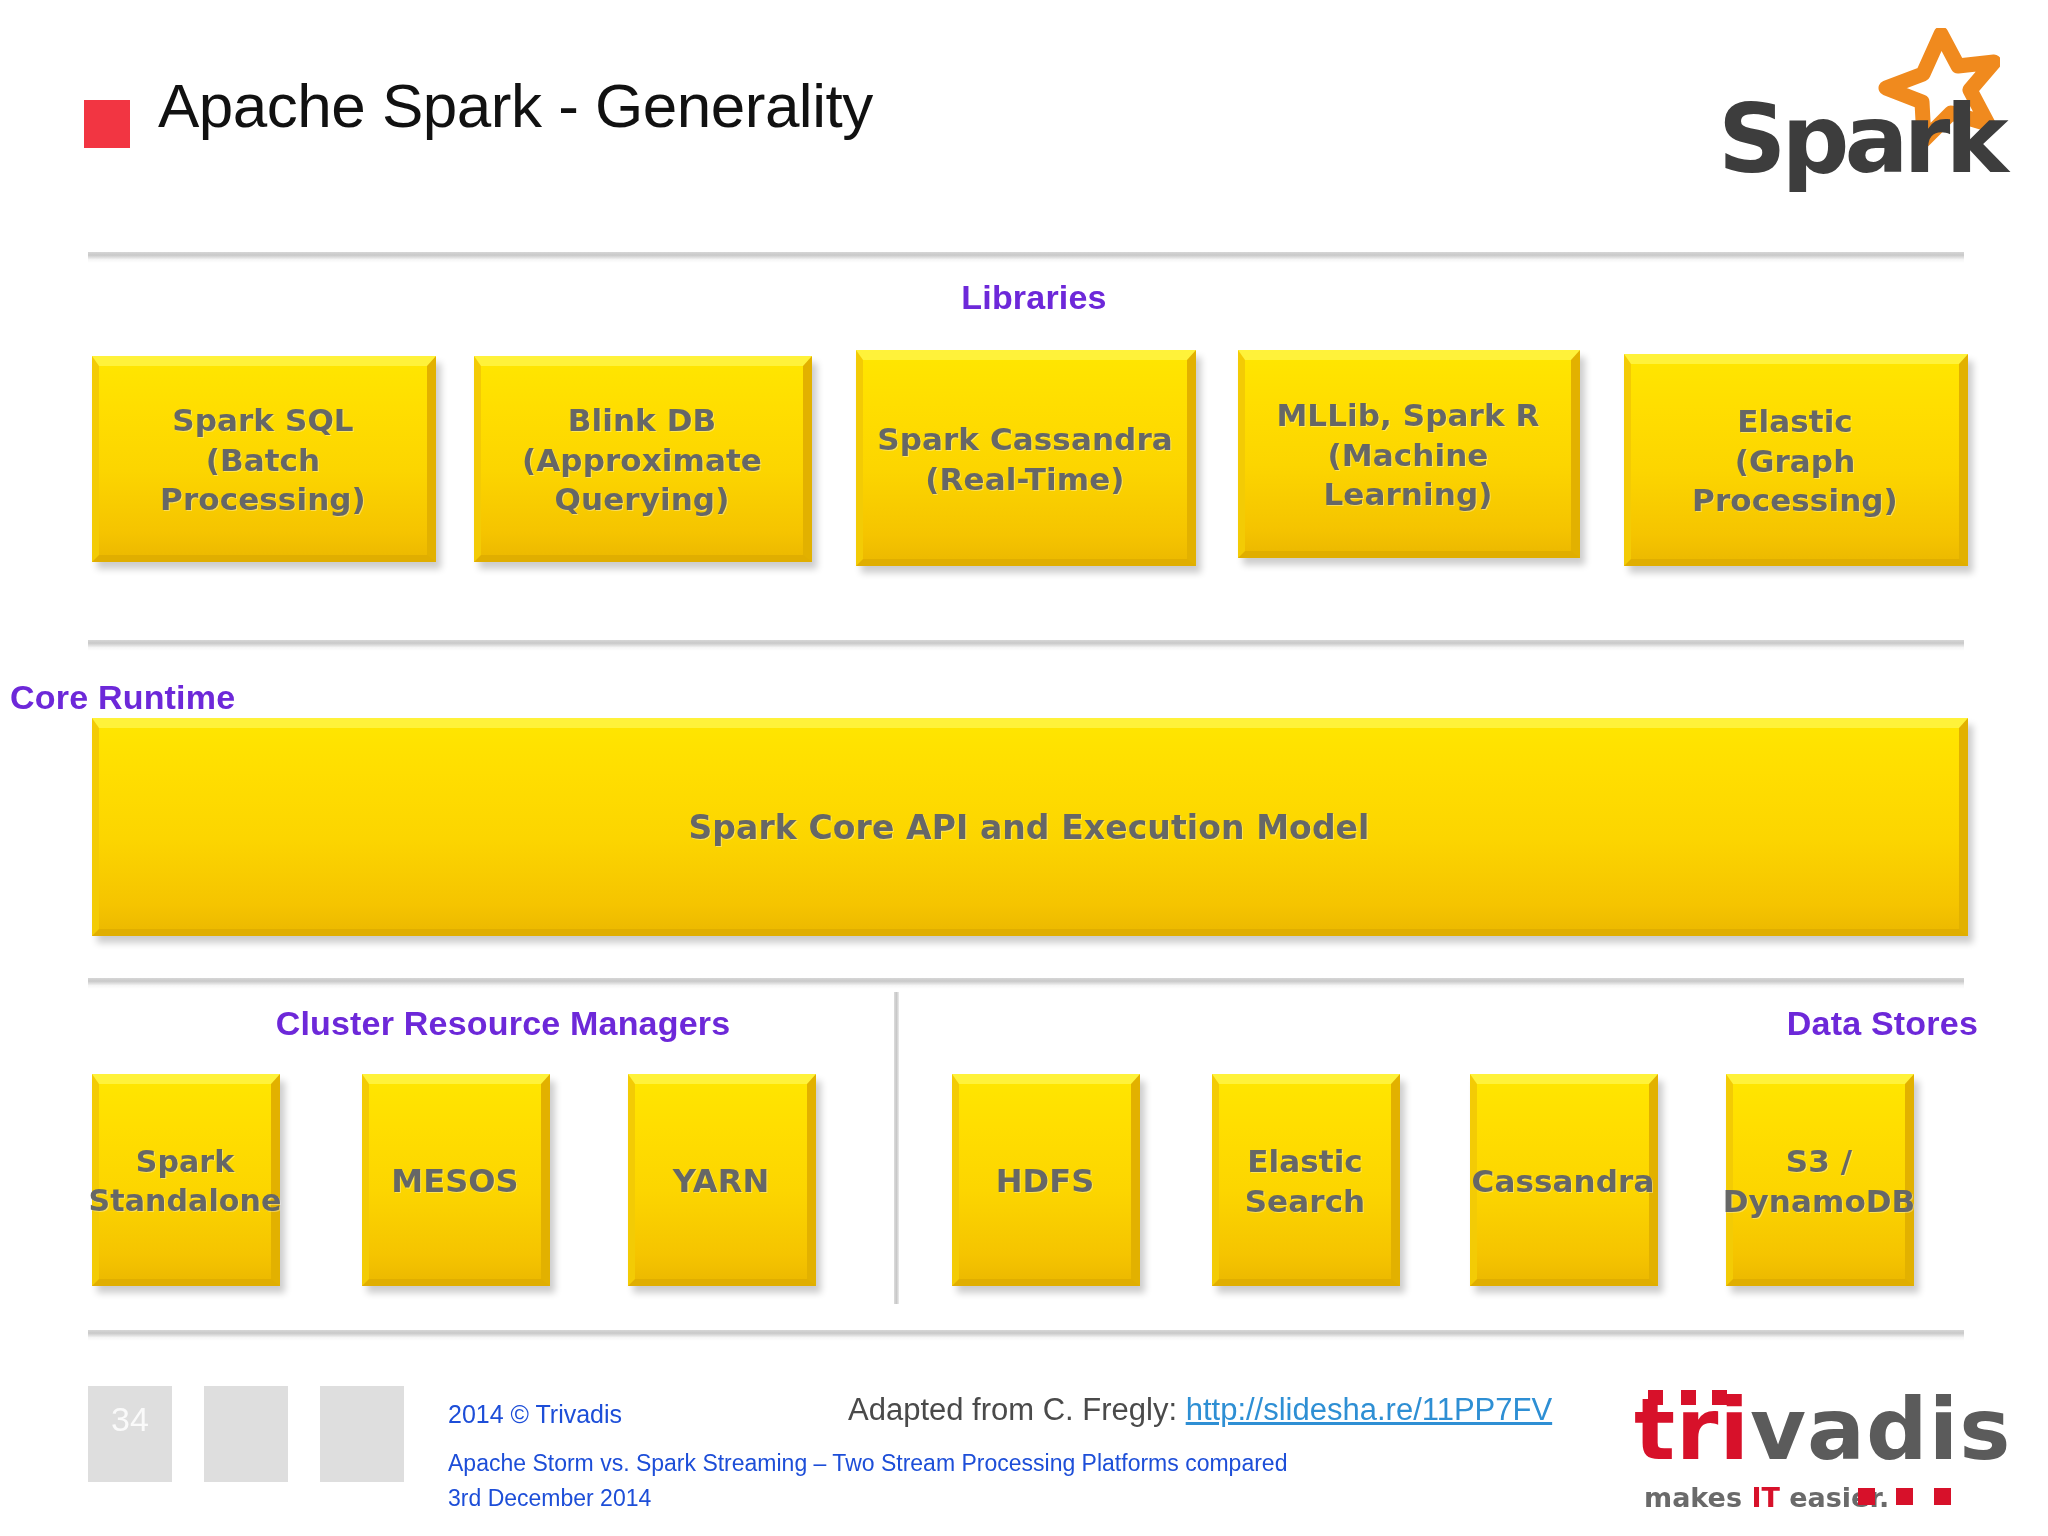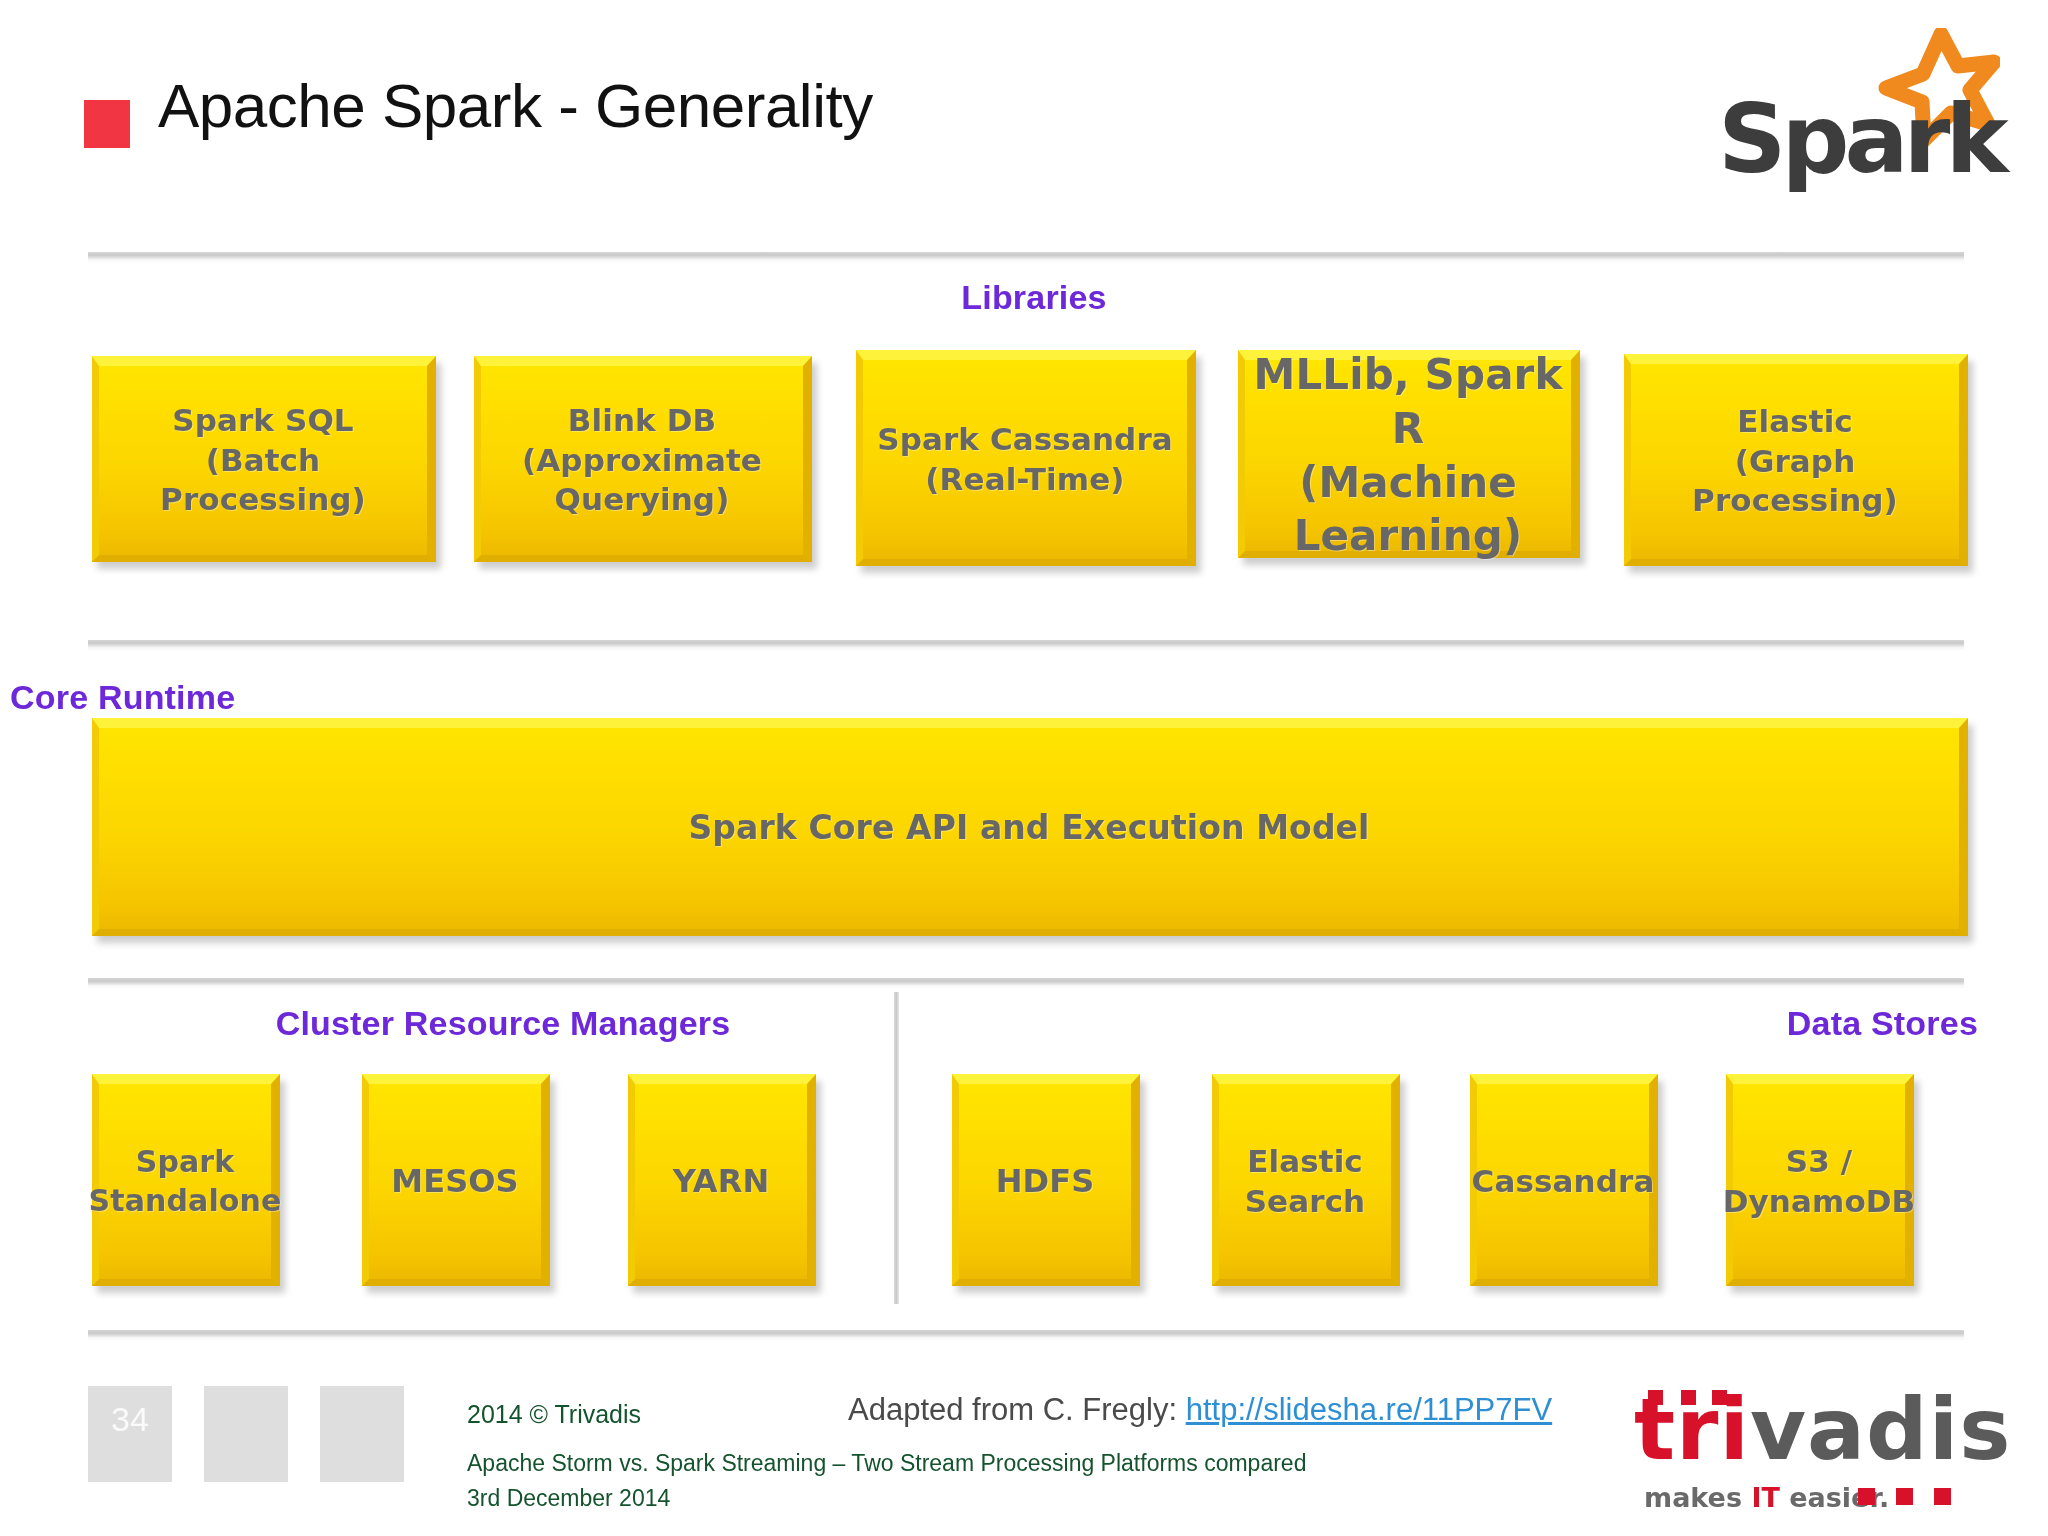--- a/index.html
+++ b/index.html
@@ -40,21 +40,21 @@
         display:flex;align-items:center;justify-content:center;text-align:center;}
   .ybox .lbl{font-family:"DejaVu Sans",sans-serif;font-weight:bold;color:#666766;
              line-height:1.28;letter-spacing:.1px;
              text-shadow:1px 1px 0 rgba(255,255,255,.35);}
 
   
   .fbox{position:absolute;top:1386px;width:84px;height:96px;background:#dedede;}
   #fbox-1{left:88px;} #fbox-2{left:204px;} #fbox-3{left:320px;}
   #page-number{position:absolute;left:96px;top:1400px;width:68px;text-align:center;
                font-size:34px;color:#fafafa;font-family:"Liberation Sans",sans-serif;}
-  .fmeta{position:absolute;color:#14532d;font-family:"Liberation Sans",sans-serif;margin-left:19px;}
+  .fmeta{position:absolute;color:#1d4ed8;font-family:"Liberation Sans",sans-serif;}
   #f-copyright{left:448px;top:1400px;font-size:25px;}
   #f-subtitle{left:448px;top:1450px;font-size:23px;}
   #f-date{left:448px;top:1485px;font-size:23px;}
   #f-adapted{position:absolute;left:848px;top:1392px;font-size:31px;color:#4a4a4a;
              font-family:"Liberation Sans",sans-serif;white-space:nowrap;}
   #f-link{color:#2e8fd4;text-decoration:underline;}
 
   
   #trivadis{position:absolute;left:1634px;top:1378px;width:380px;height:140px;}
   #tv-word{position:absolute;left:0;top:8px;font-size:86px;font-weight:bold;
@@ -101,21 +101,21 @@
 </div>
 
 <div class="ybox" style="left:856px;top:350px;width:340px;height:216px">
   <div class="lbl" style="font-size:31px">
     <span>Spark Cassandra</span><br>
     <span>(Real-Time)</span>
   </div>
 </div>
 
 <div class="ybox" style="left:1238px;top:350px;width:342px;height:208px">
-  <div class="lbl" style="font-size:42px">
+  <div class="lbl" style="font-size:31px">
     <span>MLLib, Spark R</span><br>
     <span>(Machine</span><br>
     <span>Learning)</span>
   </div>
 </div>
 
 <div class="ybox" style="left:1624px;top:354px;width:344px;height:212px">
   <div class="lbl" style="font-size:31px">
     <span>Elastic</span><br>
     <span>(Graph</span><br>

